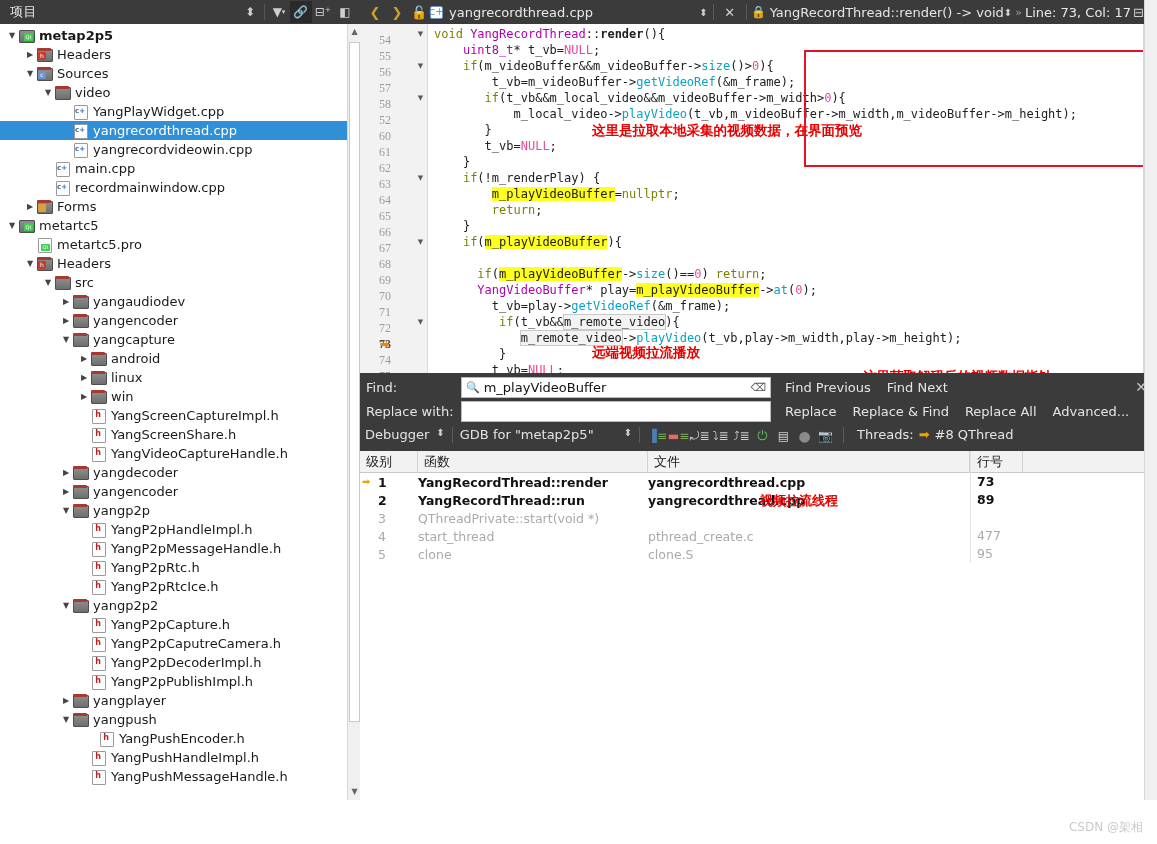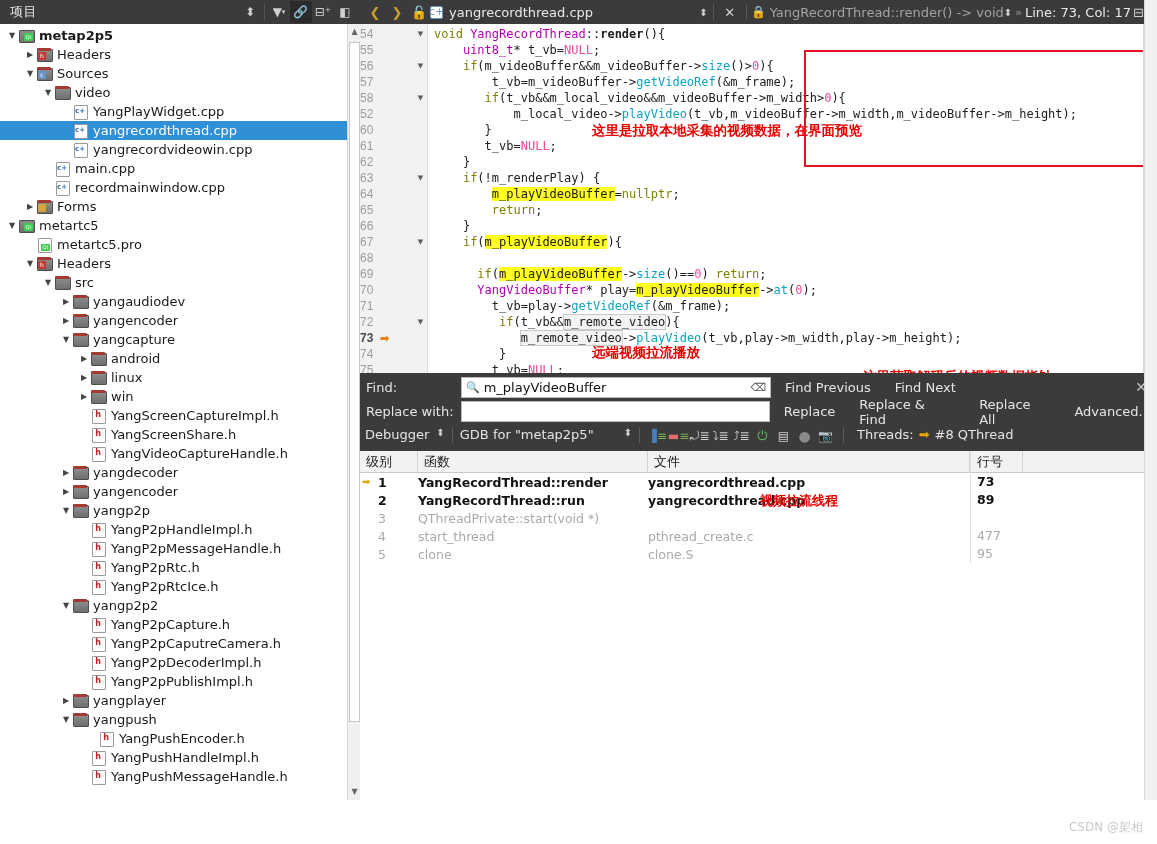--- a/index.html
+++ b/index.html
@@ -100,32 +100,32 @@
   
   .right { width:797px; height:800px; display:flex; flex-direction:column; }
   .ed-header {
     height:24px; background:#3b3b3b; color:#dcdcdc; display:flex; align-items:center;
     padding:0 4px; flex:none; font-size:13px;
   }
   .eh-ico { width:22px; height:22px; display:flex; align-items:center; justify-content:center; color:#c9a227; font-size:13px; }
   .eh-ico.dim { color:#8a8a8a; }
   .eh-file { color:#e8e8e8; padding:0 6px; }
   .eh-sep { width:1px; height:16px; background:#5a5a5a; margin:0 5px; }
-  .eh-sym { color:#a3a3a3;text-align:center; }
+  .eh-sym { color:#e5e5e5;text-align:center; }
   .eh-lock { color:#e0457b; font-size:12px; margin-right:3px; }
   .eh-line { color:#e8e8e8; }
   .eh-more { color:#9b9b9b; font-size:11px; margin:0 3px; }
   .updn { color:#cfcfcf; font-size:10px; }
 
   
   .editor { position:relative; flex:1; background:#ffffff; display:flex; overflow:hidden; }
   .gutter {
     width:54px; background:#f2f2f2; border-right:0; flex:none;
-    font-family:Liberation Sans, sans-serif; font-size:12px; color:#9d9d9d;
-    text-align:left; padding-top:2px;
+    font-family:Liberation Serif, serif; font-size:12px; color:#9d9d9d;
+    text-align:center; padding-top:8px;
   }
   .gutter .gl { height:16px; line-height:16px; padding-right:4px; position:relative; }
   .gutter .gl.cur { color:#4a4a4a; font-weight:bold; }
   .gutter .gl .marker { position:absolute; left:0px; top:2px; color:#e08a00; font-size:11px; }
   .foldbar { width:14px; background:#f2f2f2; flex:none; padding-top:2px; border-right:1px solid #dadada; }
   .foldbar .fl { height:16px; line-height:16px; text-align:center; font-size:7px; color:#5c5c5c; }
   .code {
     flex:1; padding-top:2px; position:relative;
     font-family:"DejaVu Sans Mono","Liberation Mono",monospace; font-size:12px;
     color:#202020; white-space:pre; overflow:hidden;
@@ -152,21 +152,21 @@
   
   .findbar { background:#3b3b3b; color:#e4e4e4; flex:none; padding:4px 6px 5px 6px; font-size:13px; position:relative;}
   .fb-row { display:flex; align-items:center; height:21px; }
   .fb-lbl { width:95px; color:#e4e4e4; }
   .fb-input {
     width:310px; height:21px; background:#ffffff; border:1px solid #b9b9b9;
     display:flex; align-items:center; padding:0 4px; color:#111; font-size:13px;
   }
   .fb-input .magn { color:#555; font-size:11px; margin-right:4px; }
   .fb-input .clr { margin-left:auto; color:#555; font-size:11px; }
-  .fb-btns { display:flex; align-items:center; margin-left:14px; gap:24px; }
+  .fb-btns { display:flex; align-items:flex-end; margin-left:14px; gap:16px; }
   .fb-btn { color:#e4e4e4; cursor:default; }
   .fb-close { position:absolute; right:10px; top:6px; color:#c9c9c9; font-size:14px; }
 
   
   .dbgbar {
     height:24px; background:#3b3b3b; color:#e4e4e4; display:flex; 
     padding:0 5px; font-size:13px; flex:none;
   }
   .dbg-sep { width:1px; height:16px; background:#5a5a5a; margin:0 7px; }
   .dbg-ico { width:21px; height:18px; display:flex; align-items:center; justify-content:center; font-size:12px; position:relative;}

